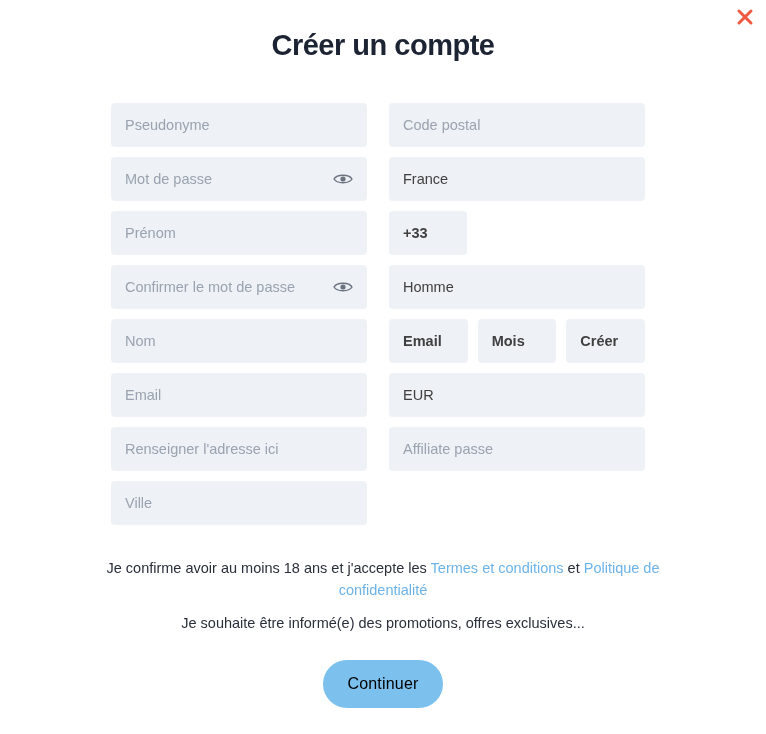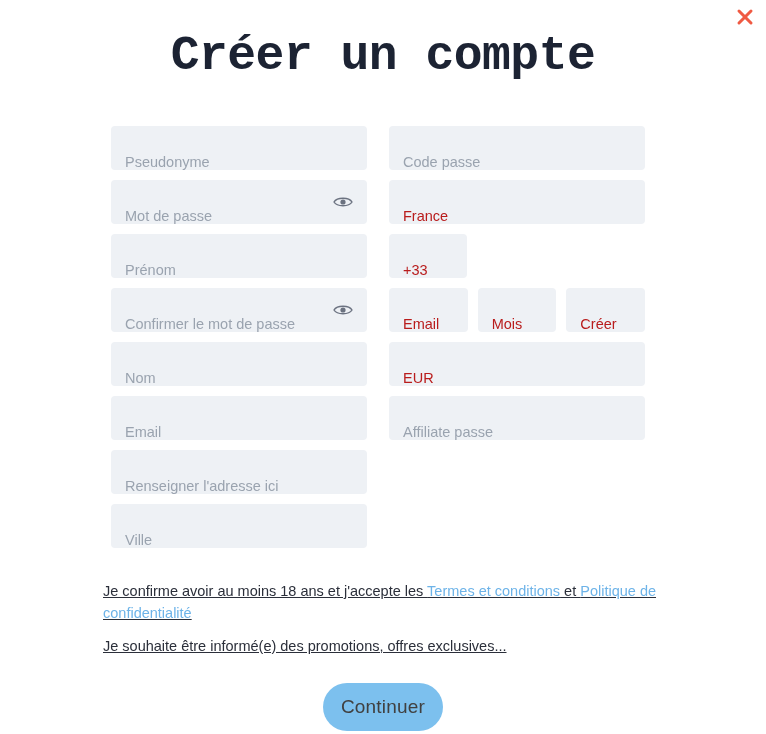--- a/index.html
+++ b/index.html
@@ -24,111 +24,110 @@
     height: 22px;
     cursor: pointer;
     display: flex;
     align-items: center;
     justify-content: center;
   }
   .close-btn svg { display: block; }
 
   .page-title {
     text-align: center;
-    font-size: 48px;
+    font-size: 29px;
     font-weight: 700;
     letter-spacing: -0.5px;
     color: #1c2333;
     margin: 28px 0 4px 0;
     padding: 0;
     line-height: 1.2;
-    font-family: Liberation Mono, monospace;
   }
 
   .form-wrap {
     width: 544px;
     margin: 40px auto 0 auto;
     display: flex;
     gap: 22px;
   }
   .col {
     width: 256px;
     display: flex;
     flex-direction: column;
   }
 
   .field {
     height: 44px;
     background: #eef1f5;
     border-radius: 4px;
     margin-bottom: 10px;
     display: flex;
-    align-items: flex-end;
+    align-items: center;
     padding: 0 14px;
     box-sizing: border-box;
     font-size: 14.5px;
     position: relative;
   }
   .field.placeholder { color: #9aa3af; }
-  .field.filled { color: #b91c1c; }
+  .field.filled { color: #404040; }
 
   .field .eye {
     position: absolute;
     right: 14px;
     top: 50%;
     transform: translateY(-50%);
     width: 20px;
     height: 20px;
     display: flex;
     align-items: center;
     justify-content: center;
     cursor: pointer;
   }
 
   .row {
     display: flex;
     gap: 10px;
   }
-  .row .field { margin-bottom: 10px; }
+  .row .field { margin-bottom: 10px; font-weight: bold; }
 
   .phone-code { width: 78px; flex: 0 0 78px; }
   .phone-num { flex: 1 1 auto; }
 
   .date-part { flex: 1 1 0; min-width: 0; }
 
   .consent {
     width: 560px;
     margin: 22px auto 0 auto;
+    text-align: center;
     font-size: 14.5px;
     color: #2b2f3a;
     line-height: 1.55;
-    text-decoration: underline;
   }
   .consent a {
     color: #6db3e8;
     text-decoration: none;
     cursor: pointer;
   }
   .consent .line2 {
     margin-top: 10px;
   }
 
   .btn-wrap {
     margin-top: 26px;
     display: flex;
     justify-content: center;
   }
   .continue-btn {
     background: #7cc0ee;
-    color: #404040;
+    color: #000000;
     border: none;
     border-radius: 24px;
     width: 120px;
     height: 48px;
-    font-size: 19px;
+    font-size: 16px;
     font-family: "Liberation Sans", sans-serif;
     cursor: pointer;
     letter-spacing: 0.2px;
   }
 </style>
 </head>
 <body>
 
 <div class="close-btn">
   <svg width="20" height="20" viewBox="0 0 20 20">
@@ -185,33 +184,36 @@
 
     <div class="field placeholder">
       <span>Ville</span>
     </div>
 
   </div>
 
   <div class="col">
 
     <div class="field placeholder">
-      <span>Code passe</span>
+      <span>Code postal</span>
     </div>
 
     <div class="field filled">
       <span>France</span>
     </div>
 
     <div class="row">
       <div class="field filled phone-code">
         <span>+33</span>
       </div>
     </div>
 
+    <div class="field filled">
+      <span>Homme</span>
+    </div>
 
     <div class="row">
       <div class="field filled date-part">
         <span>Email</span>
       </div>
       <div class="field filled date-part">
         <span>Mois</span>
       </div>
       <div class="field filled date-part">
         <span>Créer</span>

